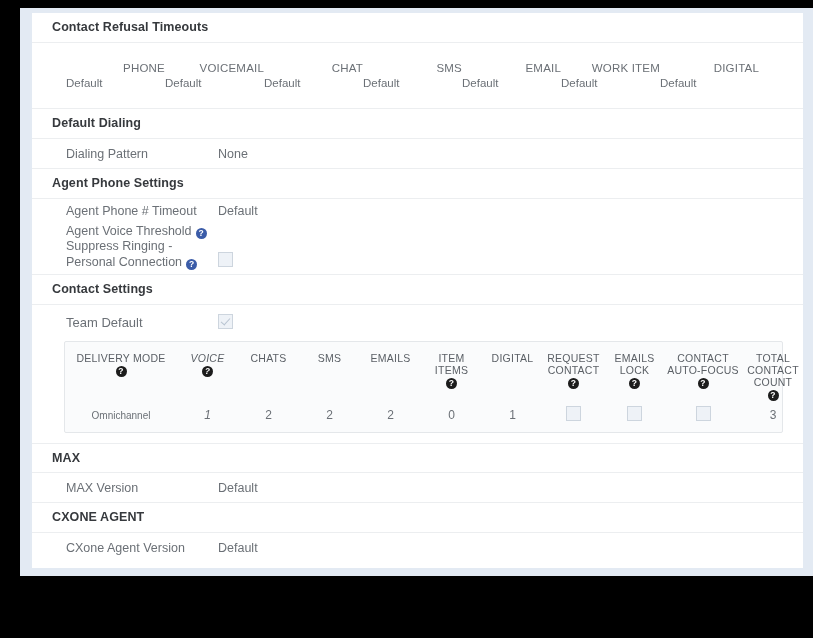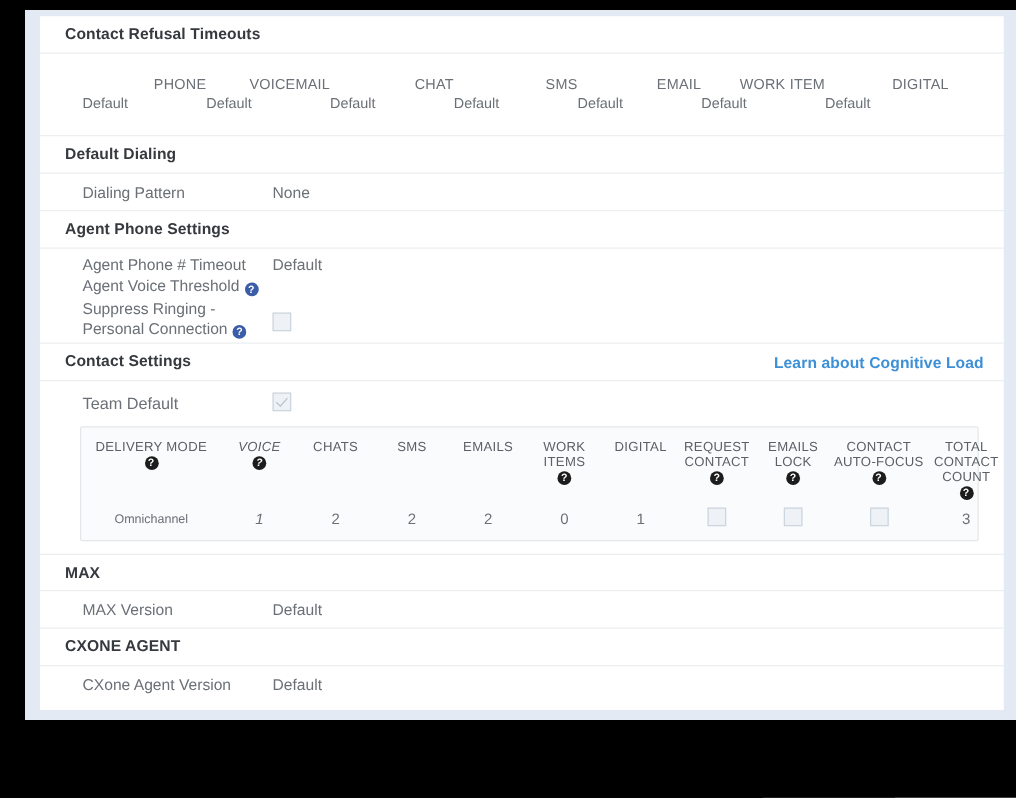--- a/index.html
+++ b/index.html
@@ -67,21 +67,21 @@
     font-weight: bold;
     color: #3d8fd6;
     text-decoration: none;
     letter-spacing: .1px;
     cursor: pointer;
   }
 
   .data-row {
     box-sizing: border-box;
     display: flex;
-    align-items: center;
+    align-items: flex-end;
     border-bottom: 1px solid #eceef0;
     padding-left: 34px;
     font-size: 12.5px;
     color: #6b7076;
   }
   .data-row.no-border { border-bottom: none; }
 
   .dr-label {
     width: 152px;
     flex: 0 0 152px;
@@ -293,21 +293,20 @@
         <div>Suppress Ringing -</div>
         <div><span>Personal Connection</span><span class="help-icon">?</span></div>
       </div>
       <div style="padding-top:9px;">
         <span class="cbox"></span>
       </div>
     </div>
 
     <div class="section-head">
       <span class="sh-label">Contact Settings</span>
-      <a class="head-link" href="#">Learn about Cognitive Load</a>
     </div>
 
     <div id="team-default-row">
       <div class="dr-label">Team Default</div>
       <div>
         <span class="cbox checked"></span>
       </div>
     </div>
 
     <div id="ch-table">
@@ -323,21 +322,21 @@
         <div class="ch-col c-chats">
           <div>CHATS</div>
         </div>
         <div class="ch-col c-sms">
           <div>SMS</div>
         </div>
         <div class="ch-col c-emails">
           <div>EMAILS</div>
         </div>
         <div class="ch-col c-work">
-          <div>WORK</div>
+          <div>ITEM</div>
           <div>ITEMS</div>
           <div><span class="help-icon dark">?</span></div>
         </div>
         <div class="ch-col c-digital">
           <div>DIGITAL</div>
         </div>
         <div class="ch-col c-req">
           <div>REQUEST</div>
           <div>CONTACT</div>
           <div><span class="help-icon dark">?</span></div>

